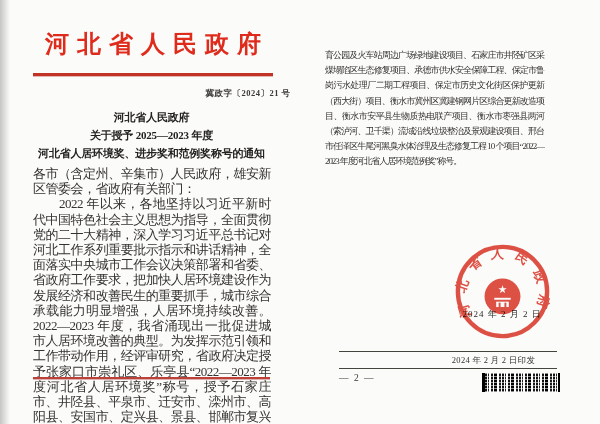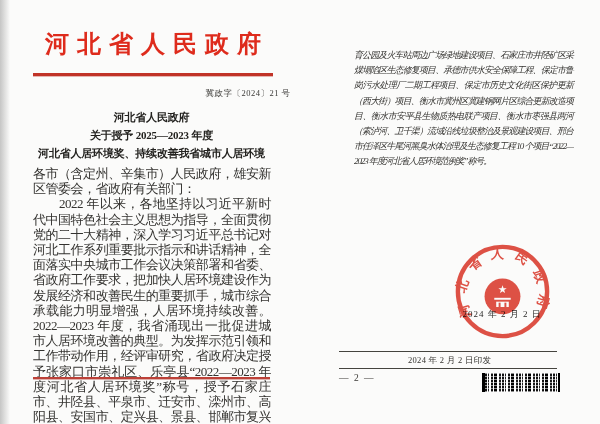--- a/index.html
+++ b/index.html
@@ -19,60 +19,60 @@
     position:absolute;left:33px;top:28px;width:240px;
     text-align:center;font-size:24px;font-weight:bold;
     color:#de2b1c;letter-spacing:8px;padding-left:8px;box-sizing:border-box;
     white-space:nowrap;
   }
   .rule-red{position:absolute;background:#c13327;}
   .rule-red.top{left:33px;top:73px;width:240px;height:3px;box-shadow:0 1px 0 rgba(193,51,39,.35);}
   .rule-red.bottom{left:33px;top:377px;width:237px;height:2px;background:#bc4138;box-shadow:0 1px 0 rgba(188,65,56,.4);}
   .doc-number{
     position:absolute;left:190px;top:88px;width:116px;
-    text-align:center;font-size:8.5px;color:#3a3936;letter-spacing:.5px;white-space:nowrap;
+    text-align:center;font-size:8.5px;color:#3a3936;letter-spacing:.5px;white-space:nowrap;font-weight:bold;
   }
   .doc-title{
     position:absolute;left:30px;top:108px;width:243px;
     text-align:center;font-weight:bold;font-size:11px;line-height:18px;
     color:#23221f;letter-spacing:-0.2px;
   }
   .body-left{
     position:absolute;left:33px;top:166px;width:238px;
     font-size:13px;line-height:15.2px;letter-spacing:-0.5px;
     text-align:justify;color:#33322f;
   }
   .body-left p,.body-right p{margin:0;}
   p.indent{text-indent:2em;}
   
   .body-right{
-    position:absolute;left:354px;top:48px;width:219px;
+    position:absolute;left:325px;top:48px;width:219px;
     font-size:9px;line-height:15.2px;letter-spacing:-1.1px;
-    text-align:justify;color:#33322f;font-style:italic;
+    text-align:justify;color:#33322f;
   }
   .issue-date{
     position:absolute;left:450px;top:308px;width:104px;
     text-align:center;font-size:9px;letter-spacing:1px;color:#2b2a28;white-space:nowrap;
   }
   .seal{
     position:absolute;left:454px;top:243px;width:97px;height:97px;
     mix-blend-mode:multiply;opacity:.93;
   }
   .seal .seal-text{
     font-family:"Liberation Serif","DejaVu Serif",serif;
     font-weight:bold;fill:#df4538;
   }
   .footer-rule{position:absolute;left:339px;width:218px;height:1px;background:#45443f;}
   .footer-rule.r1{top:351px;}
   .footer-rule.r2{top:368px;}
   .footer-issuer{
     position:absolute;left:345px;top:355px;font-size:8.5px;color:#34332f;letter-spacing:.6px;white-space:nowrap;
   }
   .footer-printdate{
-    position:absolute;left:408px;top:355px;width:127px;text-align:left;
+    position:absolute;left:430px;top:355px;width:127px;text-align:center;
     font-size:8.5px;color:#34332f;letter-spacing:.3px;white-space:nowrap;
   }
   .page-number{
     position:absolute;left:339px;top:373px;font-size:9.5px;color:#3a3935;letter-spacing:1.5px;white-space:nowrap;
   }
   .barcode{
     position:absolute;left:482px;top:373px;width:73px;height:19px;
     background:
       repeating-linear-gradient(0deg, rgba(255,255,255,.55) 0 1px, rgba(0,0,0,0) 1px 3px),
       repeating-linear-gradient(90deg,#111 0 2px,#fff 2px 3px,#222 3px 4px,#fff 4px 6px,#111 6px 8px,#fff 8px 9px,#000 9px 12px,#fff 12px 14px,#1a1a1a 14px 16px,#fff 16px 17px);
@@ -84,21 +84,21 @@
 
 <div class="edge-shadow"></div>
 
 <div class="page">
   <div class="masthead">河北省人民政府</div>
   <div class="rule-red top"></div>
   <div class="doc-number">冀政字〔2024〕21 号</div>
   <div class="doc-title">
     <div>河北省人民政府</div>
     <div>关于授予 2025—2023 年度</div>
-    <div>河北省人居环境奖、持续改善我省城市人居环境</div>
+    <div>河北省人居环境奖、进步奖和范例奖称号的通知</div>
   </div>
   <div class="body-left">
     <p class="no-indent">各市（含定州、辛集市）人民政府，雄安新区管委会，省政府有关部门：</p>
     <p class="indent">2022 年以来，各地坚持以习近平新时代中国特色社会主义思想为指导，全面贯彻党的二十大精神，深入学习习近平总书记对河北工作系列重要批示指示和讲话精神，全面落实中央城市工作会议决策部署和省委、省政府工作要求，把加快人居环境建设作为发展经济和改善民生的重要抓手，城市综合承载能力明显增强，人居环境持续改善。2022—2023 年度，我省涌现出一批促进城市人居环境改善的典型。为发挥示范引领和工作带动作用，经评审研究，省政府决定授予张家口市崇礼区、乐亭县“2022—2023 年度河北省人居环境奖”称号，授予石家庄市、井陉县、平泉市、迁安市、滦州市、高阳县、安国市、定兴县、景县、邯郸市复兴区、广平县“2022—2023 年度河北省人居环境进步奖”称号，授予石家庄市石煤机城市更新项目、石家庄市中央绿色体</p>
   </div>
   <div class="rule-red bottom"></div>
 </div>
 
 <div class="page">
   <div class="body-right">

